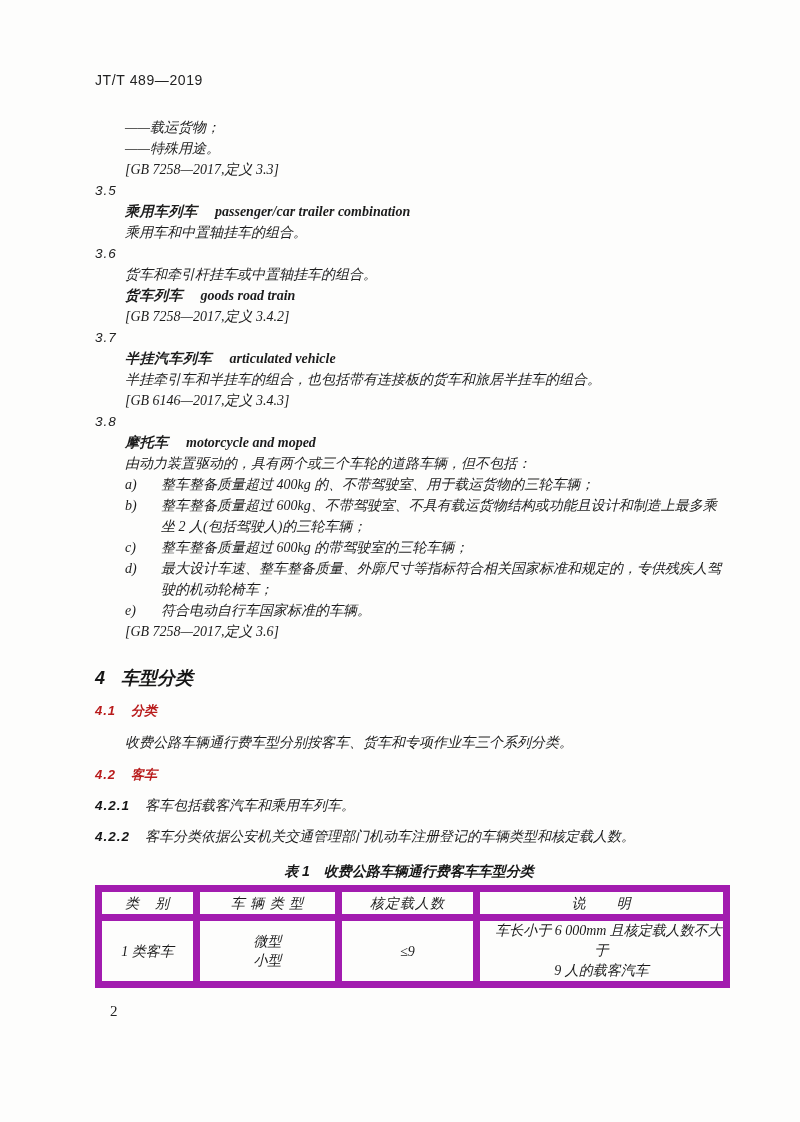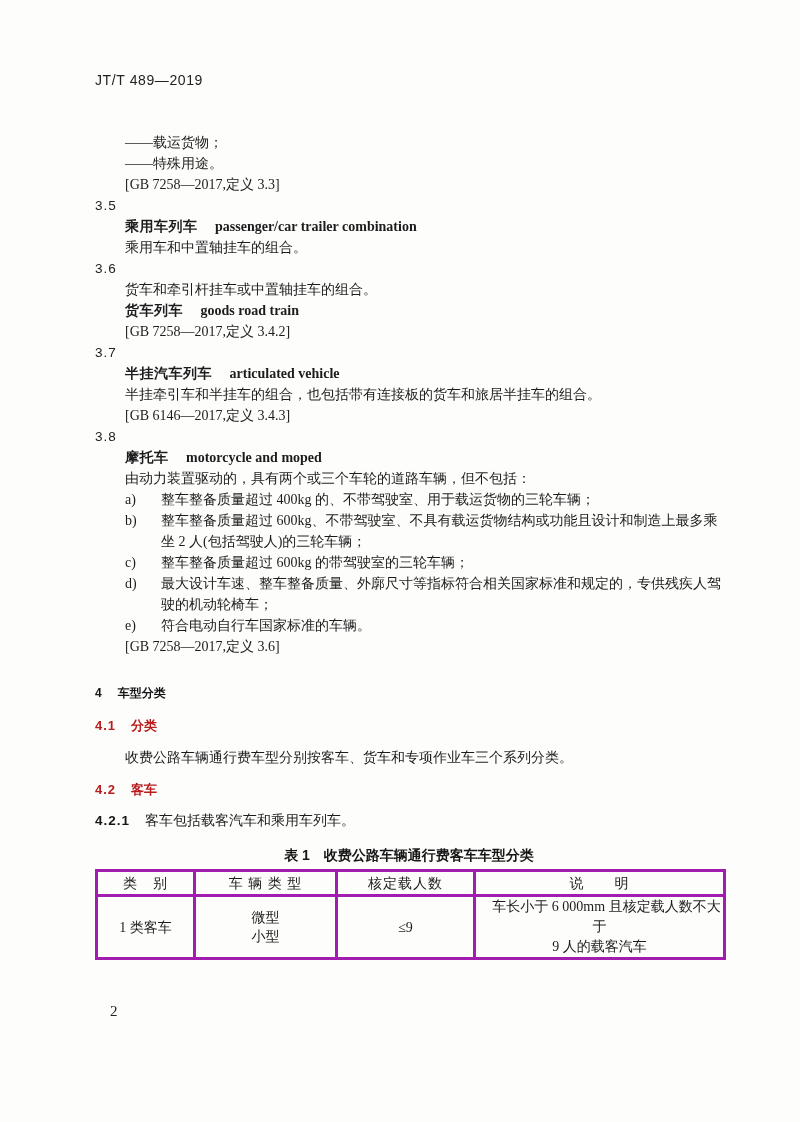--- a/index.html
+++ b/index.html
@@ -11,22 +11,22 @@
     color:#1c1c1c;
     font-family:"Liberation Serif","DejaVu Serif",serif;
     overflow:hidden;
   }
   .running-header{
     position:absolute;left:95px;top:72px;
     font-family:"Liberation Sans","DejaVu Sans",sans-serif;
     font-size:14px;letter-spacing:0.6px;color:#222;
   }
   .content{
-    position:absolute;left:95px;top:132px;width:628px;
-    font-size:14px;line-height:21px;
+    position:absolute;left:95px;top:117px;width:628px;
+    font-size:14px;line-height:21px;font-style:italic;
   }
   .line{min-height:21px;}
   .nowrap{white-space:nowrap;}
   .indent{padding-left:30px;}
   .clause-num{
     font-family:"Liberation Sans","DejaVu Sans",sans-serif;
     font-size:13.5px;letter-spacing:1px;color:#222;margin-top:27px;
   }
   .term-line{padding-left:30px;}
   .term-zh{
@@ -37,21 +37,21 @@
     font-family:"Liberation Serif","DejaVu Serif",serif;
     font-weight:bold;margin-left:14px;
   }
   .ref-line{padding-left:30px;}
   .list-item{display:flex;padding-left:30px;}
   .list-label{flex:none;width:36px;}
   .list-text{flex:1;}
   .h-main{
     margin-top:26px;
     font-family:"Liberation Sans","DejaVu Sans",sans-serif;
-    font-weight:bold;font-size:12px;color:#161616;
+    font-weight:bold;font-size:18px;color:#161616;
   }
   .h-main .num,.h-sub .num{letter-spacing:1px;margin-right:15px;}
   .h-sub{
     margin-top:11px;
     font-family:"Liberation Sans","DejaVu Sans",sans-serif;
     font-weight:bold;font-size:13px;color:#b91c1c;
   }
   .para{margin-top:11px;}
   .first-indent{text-indent:30px;}
   .num-para{margin-top:10px;display:flex;}
@@ -65,21 +65,21 @@
     margin-top:14px;text-align:center;
     font-family:"Liberation Sans","DejaVu Sans",sans-serif;
     font-weight:bold;font-size:14px;color:#161616;
   }
   table.t1{
     margin-top:3px;
     width:628px;border-collapse:collapse;table-layout:fixed;
     border:2px solid #2a2a2a;
   }
   table.t1 th,table.t1 td{
-    border:3px solid #a21caf;
+    border:7px solid #a21caf;
     font-weight:normal;font-size:14px;
     text-align:center;vertical-align:middle;
     padding:0;
   }
   table.t1 th{height:22px;letter-spacing:1px;}
   table.t1 td{height:60px;}
   .cell-lines{line-height:19px;}
   td.note-cell{text-align:left;padding:4px 10px 4px 8px;line-height:20px;font-size:13.5px;}
   td.note-cell .note-l1{text-indent:14px;}
   .page-number{
@@ -161,20 +161,24 @@
     </div>
     <div class="line para first-indent nowrap">收费公路车辆通行费车型分别按客车、货车和专项作业车三个系列分类。</div>
 
     <div class="line h-sub">
       <span class="num">4.2</span><span>客车</span>
     </div>
 
     <div class="num-para">
       <span class="pnum">4.2.1</span>
       <span class="ptext">客车包括载客汽车和乘用车列车。</span>
+    </div>
+    <div class="num-para">
+      <span class="pnum">4.2.2</span>
+      <span class="ptext">客车分类依据公安机关交通管理部门机动车注册登记的车辆类型和核定载人数。</span>
     </div>
 
     <div class="table-title">表 1　收费公路车辆通行费客车车型分类</div>
 
     <table class="t1">
       <colgroup>
         <col style="width:98px">
           <col style="width:142px">
           <col style="width:138px">
           <col style="width:250px">

